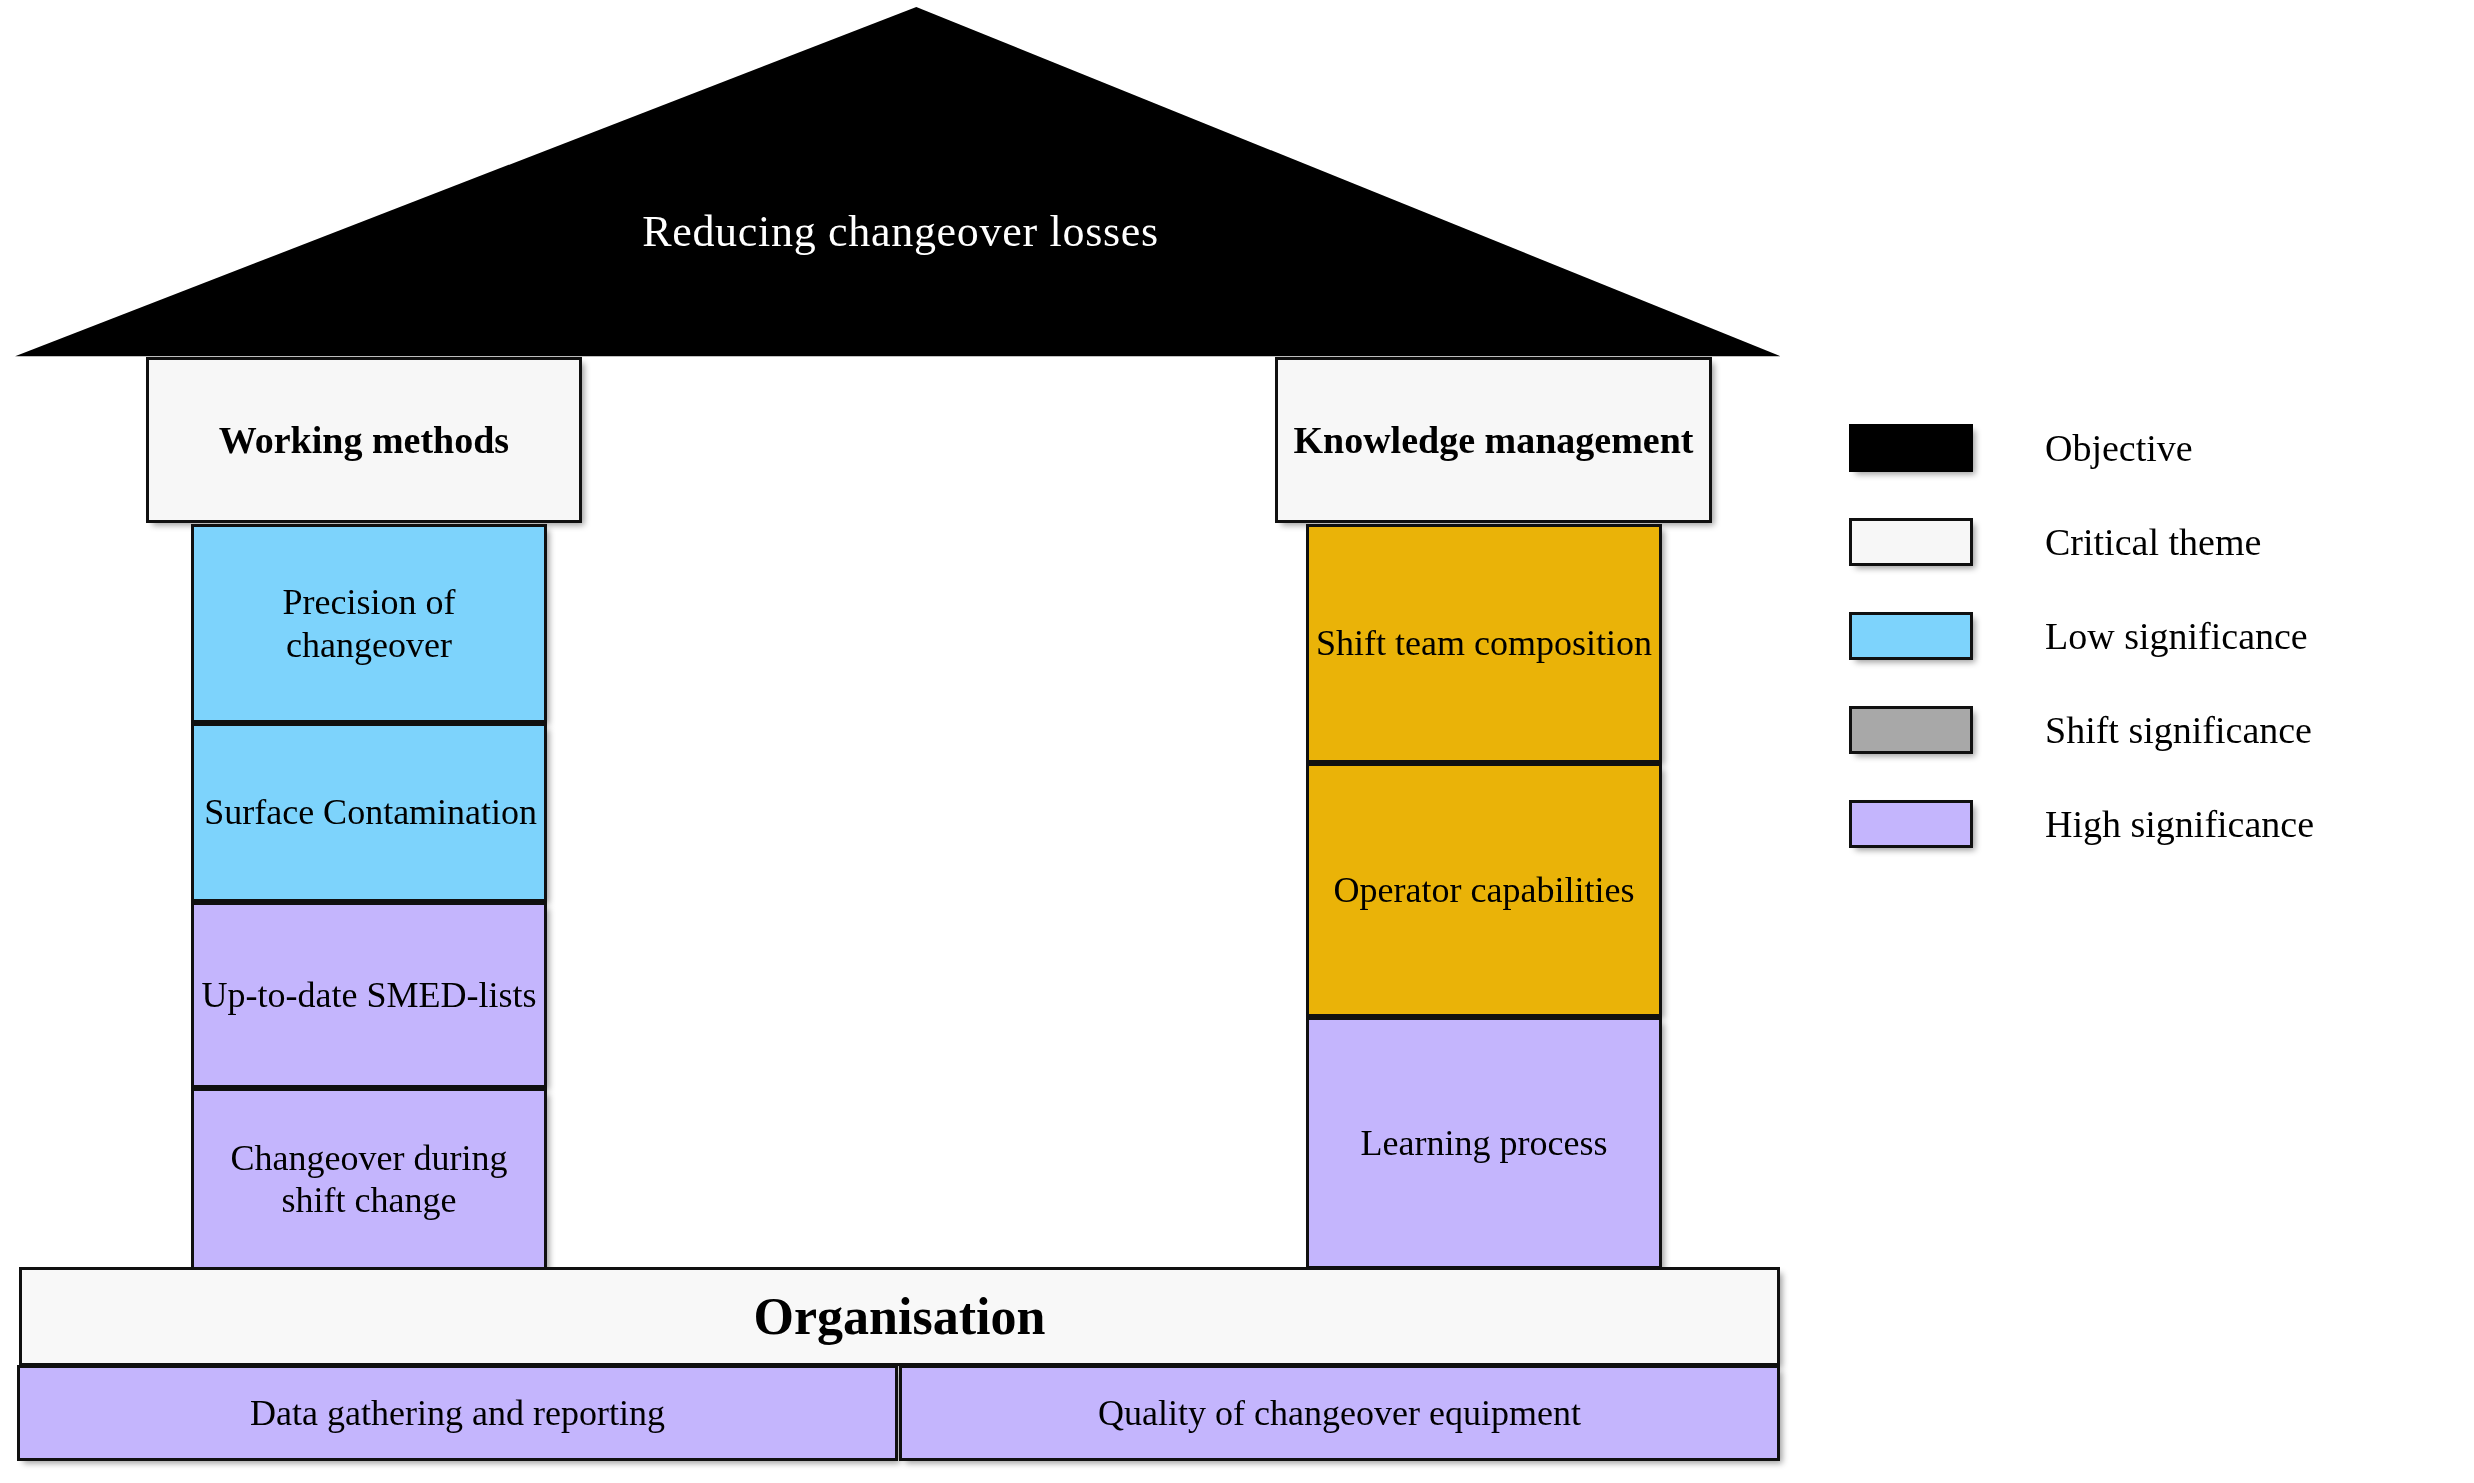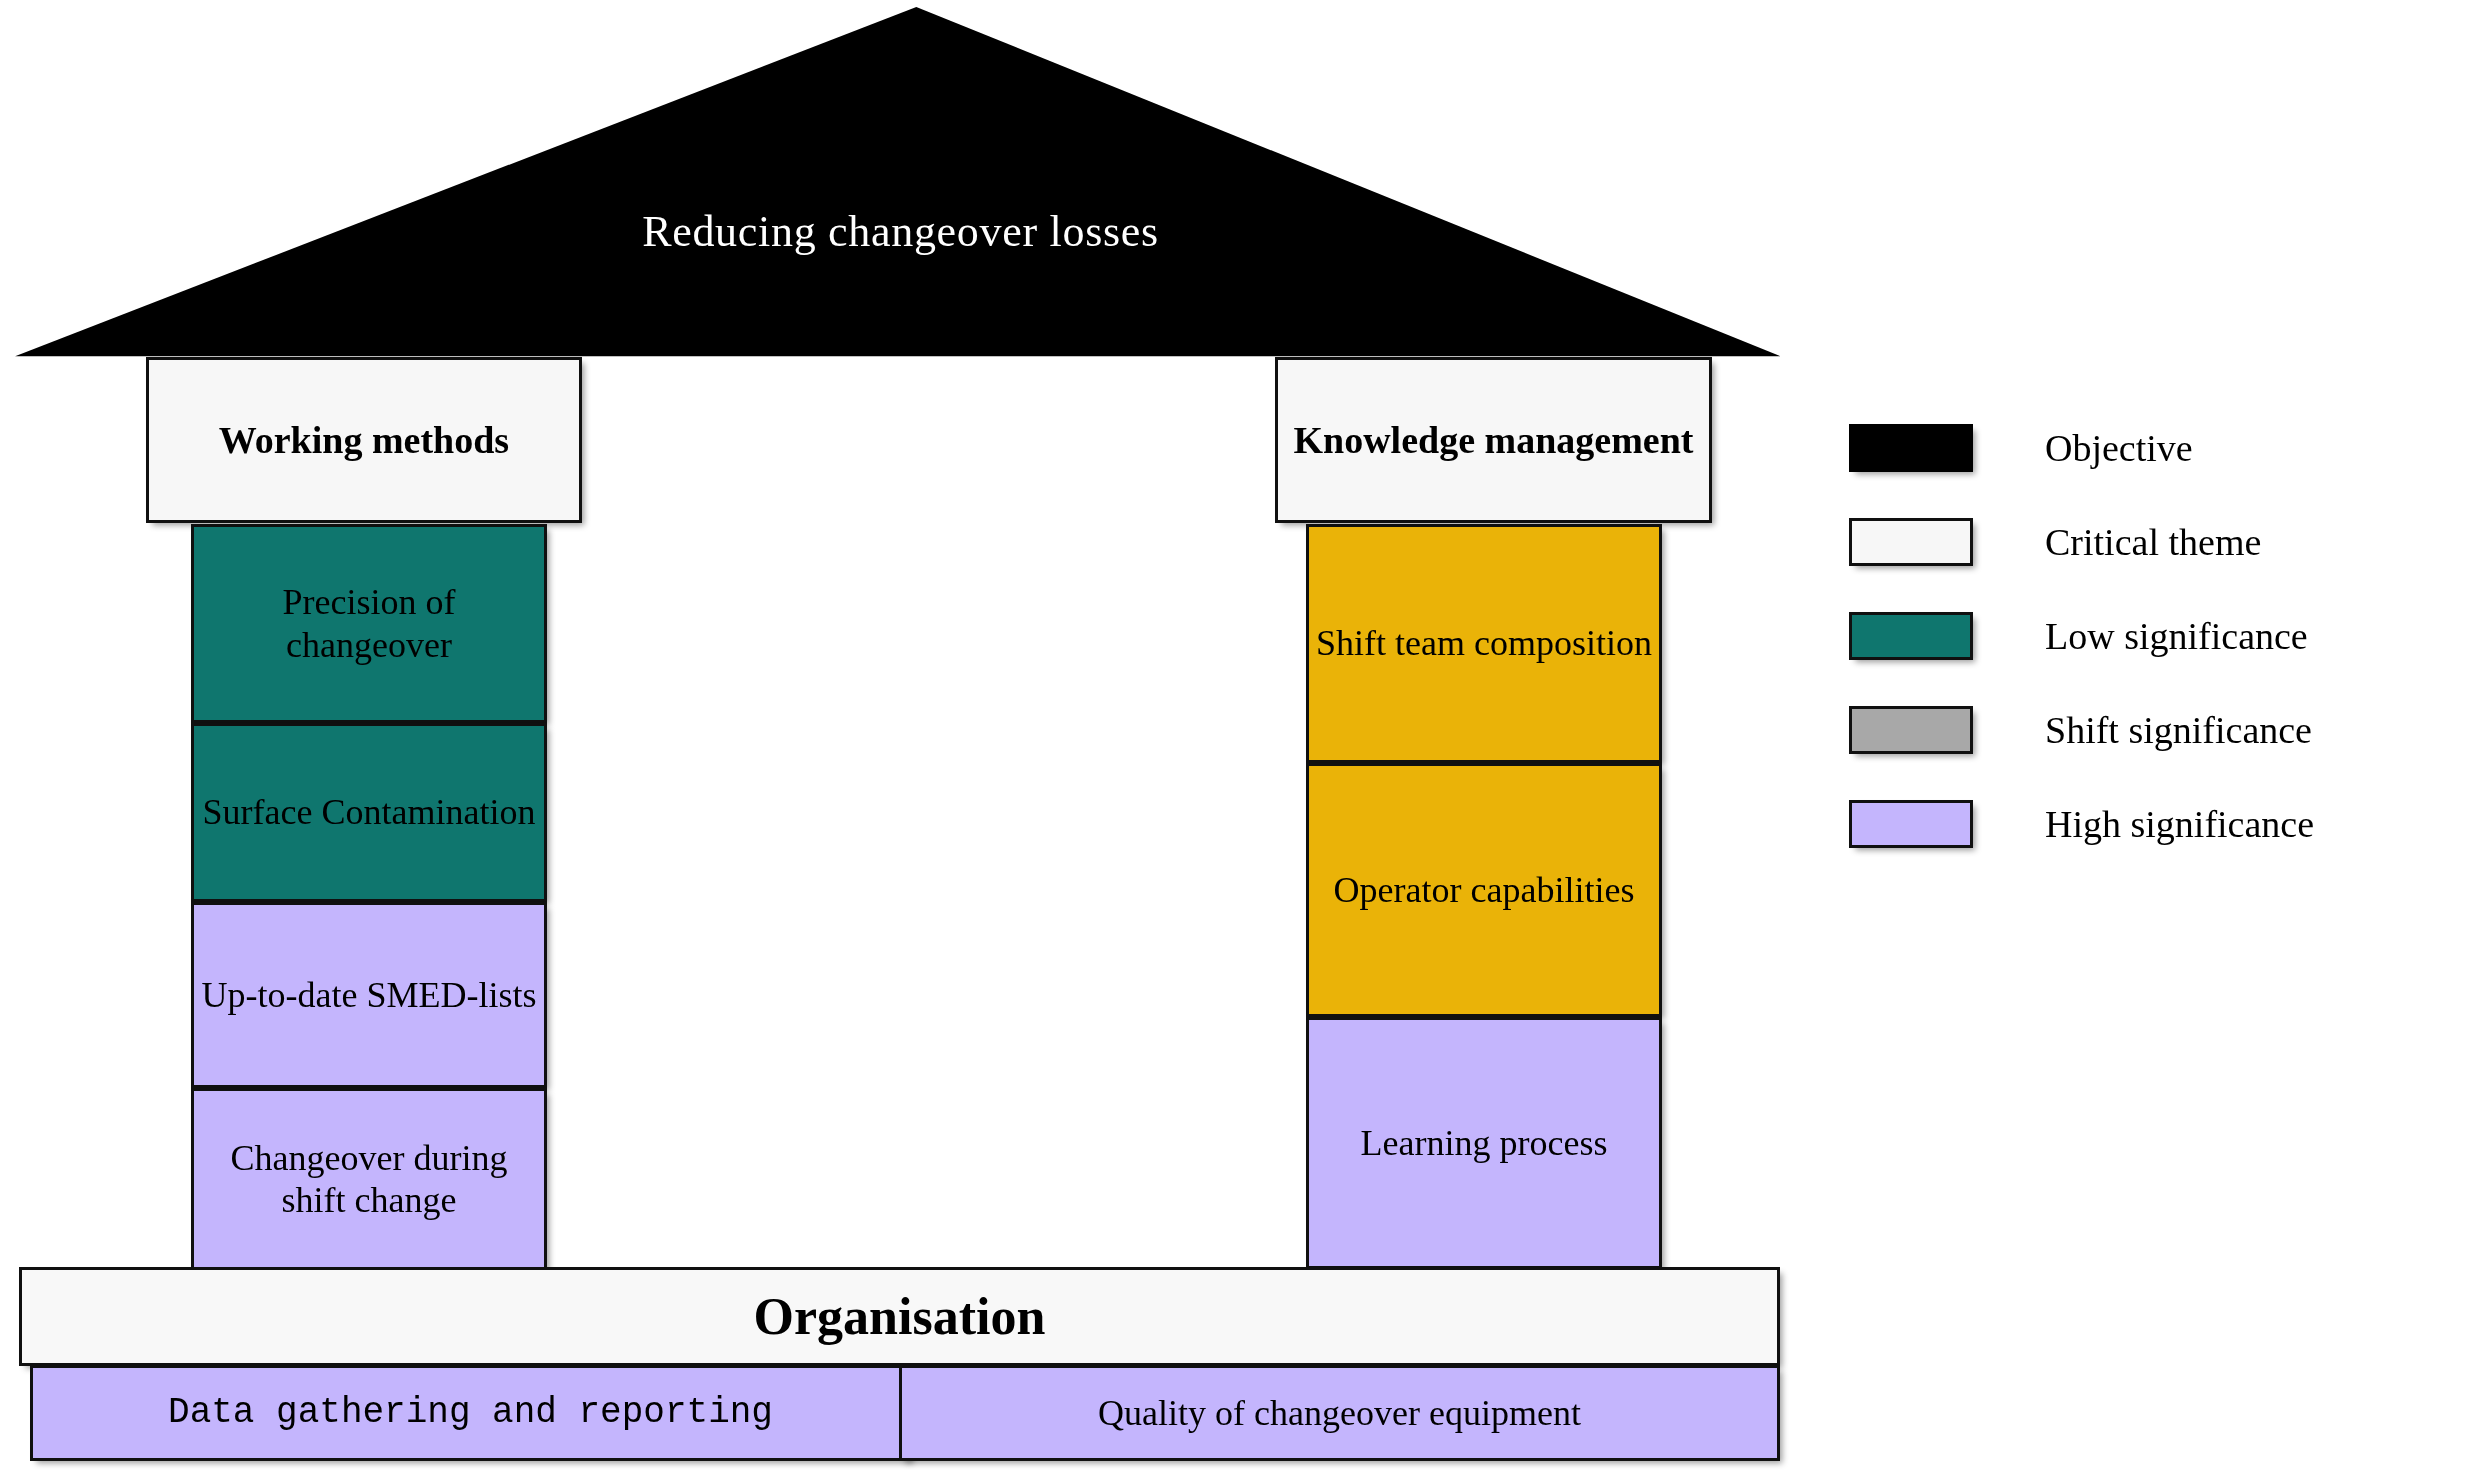--- a/index.html
+++ b/index.html
@@ -50,21 +50,21 @@
     display: flex;
     align-items: center;
     justify-content: center;
     text-align: center;
     line-height: 1.18;
     box-shadow: 4.1px 4.8px 6.2px -1.4px rgba(0,0,0,0.38);
   }
   .box span { display: block; padding: 0 6.9px; }
 
   .fill-critical { background: #f7f7f7; }
-  .fill-low      { background: #0f766e; }
+  .fill-low      { background: #7dd3fc; justify-content: flex-end; }
   .fill-medium   { background: #eab308; }
   .fill-medium-d { background: #a8a8a8; }
   .fill-high     { background: #c4b5fd; }
   .fill-objective{ background: #000000; }
 
   .hdr { font-weight: bold; font-size: 38px; }
   .cell { font-weight: normal; font-size: 36px; }
 
   
   .pillar-head-left {
@@ -77,21 +77,21 @@
   .lcol { left: 191px; width: 356px; }
   .rcol { left: 1306px; width: 356px; }
 
   
   .found-top {
     left: 19px; top: 1267px; width: 1761px; height: 99px;
     background: #f8f8f8;
     font-weight: bold; font-size: 52px;
   }
   .found-left {
-    left: 30px; top: 1365px; width: 881px; height: 96px; font-family: Liberation Mono, monospace;
+    left: 17px; top: 1365px; width: 881px; height: 96px;
   }
   .found-right {
     left: 899px; top: 1365px; width: 881px; height: 96px;
   }
 
   
   .legend {
     position: absolute;
     left: 1849px;
     top: 409px;

